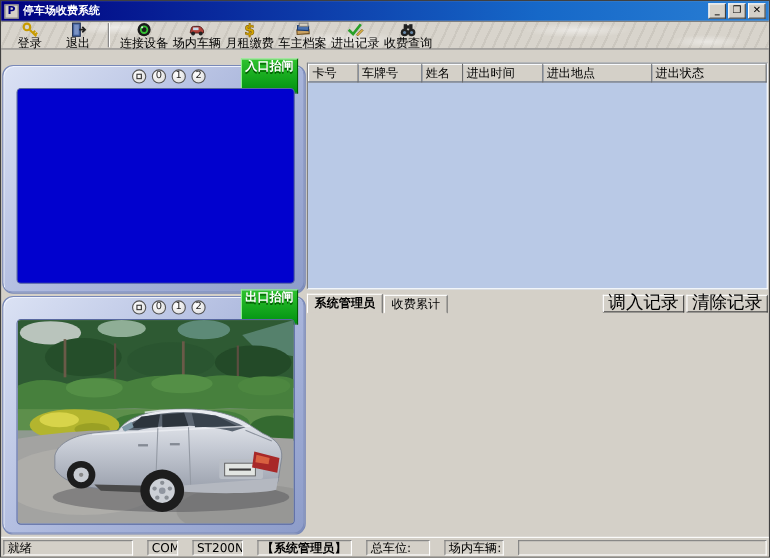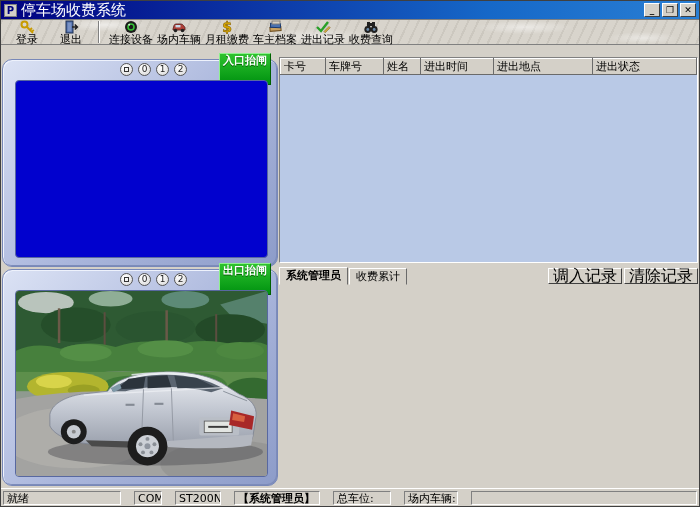--- a/index.html
+++ b/index.html
@@ -6,21 +6,21 @@
   html,body { width:700px; height:507px; }
   body { font-family:"DejaVu Sans","Liberation Sans",sans-serif; font-size:12px; color:#000; }
   #window { position:relative; width:700px; height:507px; background:#d4d0c8; overflow:hidden;
             border:1px solid #404040; }
 
   
   .titlebar { height:18px; background:linear-gradient(90deg,#000080,#1668c8 70%,#2a7fd4);
               display:flex; align-items:center; padding:0 3px; }
   .titlebar .app-icon { width:13px; height:13px; background:#d4d0c8; border:1px solid #808080;
               color:#000080; font-weight:bold; font-size:10px; line-height:11px; text-align:center; margin-right:4px; }
-  .titlebar .title { color:#fff; font-weight:normal; font-size:15px; flex:1; white-space:nowrap; }
+  .titlebar .title { color:#fff; font-weight:bold; font-size:10px; flex:1; white-space:nowrap; }
   .win-btns { display:flex; gap:2px; }
   .win-btn { width:16px; height:14px; background:#d4d0c8; border:1px solid;
              border-color:#fff #404040 #404040 #fff; font-size:9px; line-height:12px;
              text-align:center; font-weight:bold; color:#000; }
 
   
   .menubar { height:14px; display:flex; align-items:center; background:#d4d0c8; padding-left:4px;
              border-bottom:1px solid #fff; }
   .menu-item { padding:0 9px; font-size:12px; line-height:14px; white-space:nowrap; }
 

